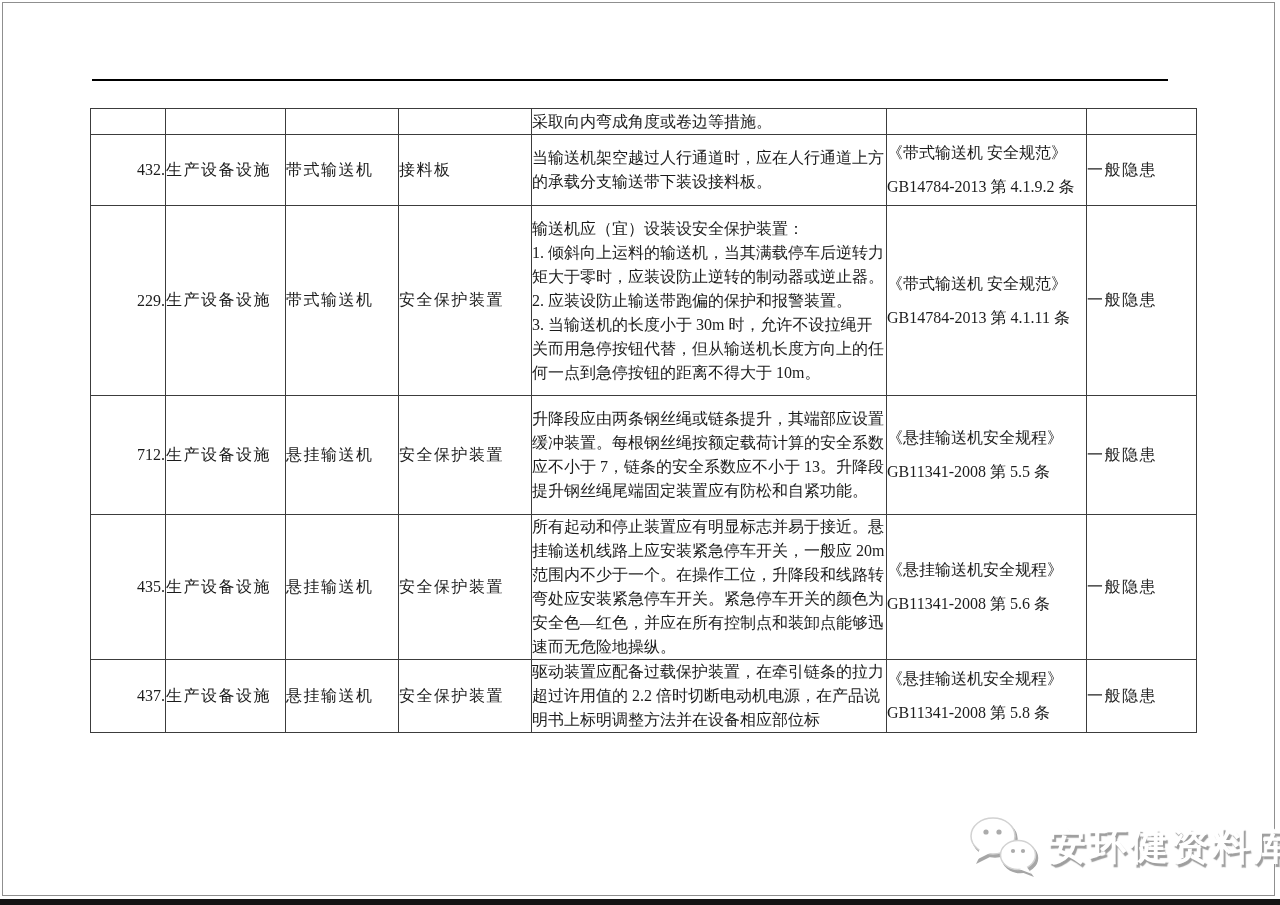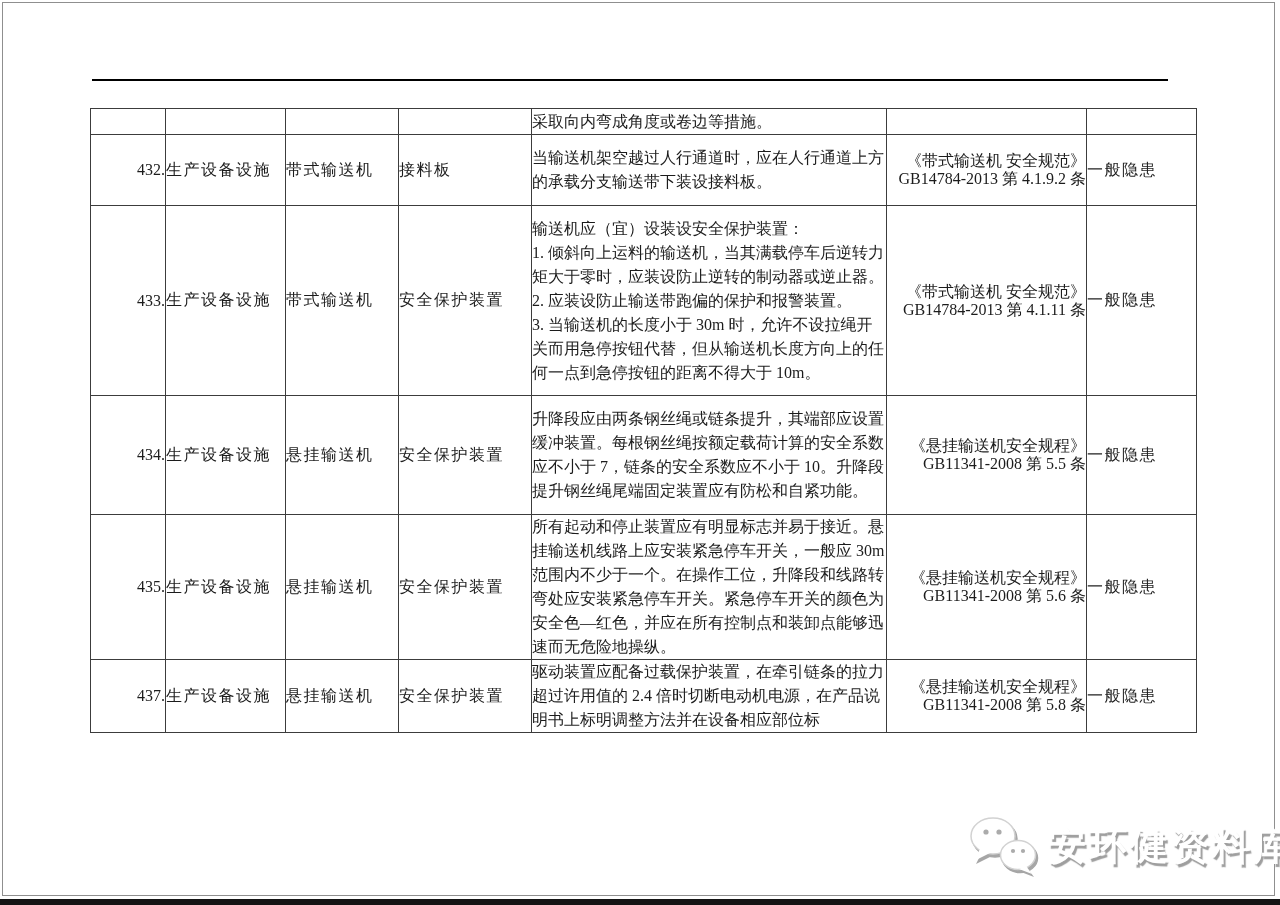--- a/index.html
+++ b/index.html
@@ -25,23 +25,22 @@
     border:1px solid #3c3c3c;vertical-align:middle;
     font-size:16px;overflow:hidden;padding:0;
   }
   td.c-num{text-align:right;font-size:16px;}
   td.c-cat,td.c-equip,td.c-part{padding-left:9px;letter-spacing:1.5px;}
   td.c-desc{
     padding:2px 6px;line-height:24px;white-space:pre-line;
     font-size:15.5px;vertical-align:middle;
   }
   td.c-ref{
-    padding:2px 10px;line-height:18px;white-space:pre-line;
+    padding:2px 10px;line-height:34px;white-space:pre-line;
     font-size:15.5px;
-    text-align:right;
   }
   td.c-level{padding-left:9px;letter-spacing:1.5px;}
   .watermark{
     position:absolute;left:968px;top:816px;display:flex;align-items:center;gap:8px;
   }
   .wm-icon{
     filter:drop-shadow(2px 3px 0px #a6a6a6);
     flex:0 0 auto;
   }
   .wm-text{
@@ -81,58 +80,58 @@
     <td class="c-num">432.</td>
     <td class="c-cat">生产设备设施</td>
     <td class="c-equip">带式输送机</td>
     <td class="c-part">接料板</td>
     <td class="c-desc">当输送机架空越过人行通道时，应在人行通道上方的承载分支输送带下装设接料板。</td>
     <td class="c-ref">《带式输送机 安全规范》
 GB14784-2013 第 4.1.9.2 条</td>
     <td class="c-level">一般隐患</td>
   </tr>
         <tr style="height: 190px;">
-    <td class="c-num">433.</td>
+    <td class="c-num">229.</td>
     <td class="c-cat">生产设备设施</td>
     <td class="c-equip">带式输送机</td>
     <td class="c-part">安全保护装置</td>
     <td class="c-desc">输送机应（宜）设装设安全保护装置：
 1. 倾斜向上运料的输送机，当其满载停车后逆转力矩大于零时，应装设防止逆转的制动器或逆止器。
 2. 应装设防止输送带跑偏的保护和报警装置。
 3. 当输送机的长度小于 30m 时，允许不设拉绳开关而用急停按钮代替，但从输送机长度方向上的任何一点到急停按钮的距离不得大于 10m。</td>
     <td class="c-ref">《带式输送机 安全规范》
 GB14784-2013 第 4.1.11 条</td>
     <td class="c-level">一般隐患</td>
   </tr>
         <tr style="height: 119px;">
-    <td class="c-num">434.</td>
+    <td class="c-num">712.</td>
     <td class="c-cat">生产设备设施</td>
     <td class="c-equip">悬挂输送机</td>
     <td class="c-part">安全保护装置</td>
-    <td class="c-desc">升降段应由两条钢丝绳或链条提升，其端部应设置缓冲装置。每根钢丝绳按额定载荷计算的安全系数应不小于 7，链条的安全系数应不小于 10。升降段提升钢丝绳尾端固定装置应有防松和自紧功能。</td>
+    <td class="c-desc">升降段应由两条钢丝绳或链条提升，其端部应设置缓冲装置。每根钢丝绳按额定载荷计算的安全系数应不小于 7，链条的安全系数应不小于 13。升降段提升钢丝绳尾端固定装置应有防松和自紧功能。</td>
     <td class="c-ref">《悬挂输送机安全规程》
 GB11341-2008 第 5.5 条</td>
     <td class="c-level">一般隐患</td>
   </tr>
         <tr style="height: 144px;">
     <td class="c-num">435.</td>
     <td class="c-cat">生产设备设施</td>
     <td class="c-equip">悬挂输送机</td>
     <td class="c-part">安全保护装置</td>
-    <td class="c-desc">所有起动和停止装置应有明显标志并易于接近。悬挂输送机线路上应安装紧急停车开关，一般应 30m 范围内不少于一个。在操作工位，升降段和线路转弯处应安装紧急停车开关。紧急停车开关的颜色为安全色—红色，并应在所有控制点和装卸点能够迅速而无危险地操纵。</td>
+    <td class="c-desc">所有起动和停止装置应有明显标志并易于接近。悬挂输送机线路上应安装紧急停车开关，一般应 20m 范围内不少于一个。在操作工位，升降段和线路转弯处应安装紧急停车开关。紧急停车开关的颜色为安全色—红色，并应在所有控制点和装卸点能够迅速而无危险地操纵。</td>
     <td class="c-ref">《悬挂输送机安全规程》
 GB11341-2008 第 5.6 条</td>
     <td class="c-level">一般隐患</td>
   </tr>
         <tr style="height: 70px;">
     <td class="c-num">437.</td>
     <td class="c-cat">生产设备设施</td>
     <td class="c-equip">悬挂输送机</td>
     <td class="c-part">安全保护装置</td>
-    <td class="c-desc">驱动装置应配备过载保护装置，在牵引链条的拉力超过许用值的 2.4 倍时切断电动机电源，在产品说明书上标明调整方法并在设备相应部位标</td>
+    <td class="c-desc">驱动装置应配备过载保护装置，在牵引链条的拉力超过许用值的 2.2 倍时切断电动机电源，在产品说明书上标明调整方法并在设备相应部位标</td>
     <td class="c-ref">《悬挂输送机安全规程》
 GB11341-2008 第 5.8 条</td>
     <td class="c-level">一般隐患</td>
   </tr>
       </tbody>
   </table>
 
   <div class="watermark">
     <svg class="wm-icon" width="72" height="60" viewBox="0 0 72 60" xmlns="http://www.w3.org/2000/svg">
       <g fill="#ffffff" stroke="#d2d2d2" stroke-width="1.5">

